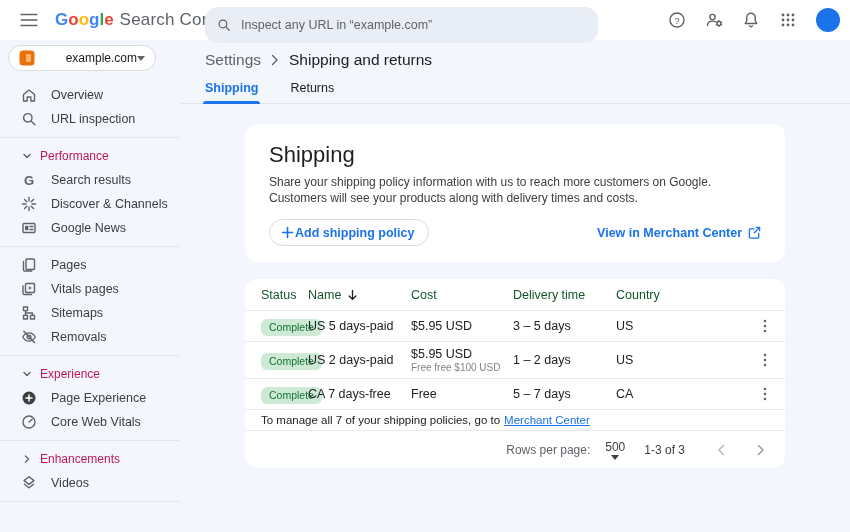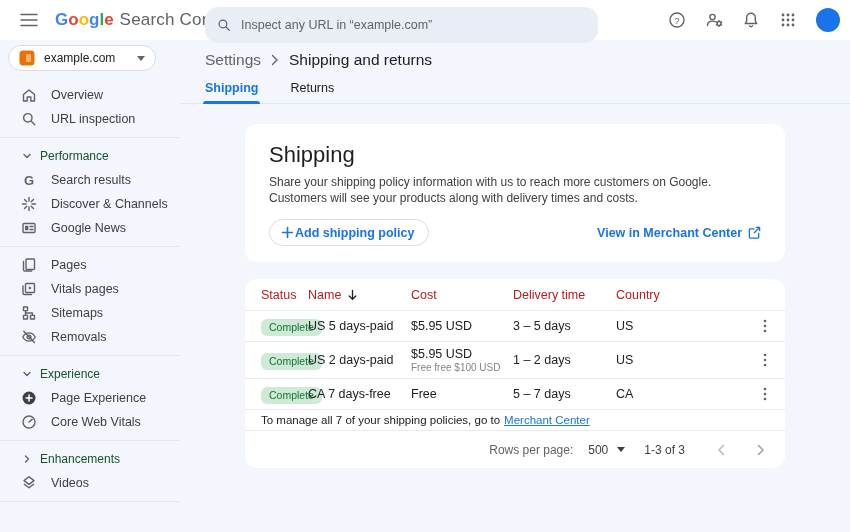--- a/index.html
+++ b/index.html
@@ -14,27 +14,27 @@
   .logo .app-name { color:#5f6368; margin-left:6px; font-size:17px; letter-spacing:0.2px; }
   .search-pill { position:absolute; left:205px; top:7px; width:393px; height:36px; background:#e9eef6; border-radius:13px; display:flex; align-items:center; padding:0 12px; }
   .search-pill input { border:none; outline:none; background:transparent; font-family:"Liberation Sans",sans-serif; font-size:12.5px; color:#5f6368; margin-left:10px; width:330px; }
   .search-pill input::placeholder { color:#5f6368; }
   .topbar-right { position:absolute; right:10px; top:0; height:40px; display:flex; align-items:center; gap:11px; }
   .tb-icon { width:26px; height:26px; display:flex; align-items:center; justify-content:center; cursor:pointer; border-radius:50%; }
   .avatar { width:24px; height:24px; border-radius:50%; background:#1a73e8; margin-left:4px; cursor:pointer; }
 
   
   .sidebar { position:absolute; top:40px; left:0; width:180px; bottom:0; overflow:hidden; }
-  .property { margin:5px 0 0 8px; width:148px; height:26px; border:1px solid #dadce0; border-radius:14px; background:#fff; display:flex; align-items:center; padding:0 10px; cursor:pointer; }
+  .property { margin:5px 0 0 8px; width:148px; height:26px; border:1px solid #dadce0; border-radius:14px; background:#fff; display:flex; align-items:center; padding:0 10px; cursor:pointer;text-align:right; }
   .property .plabel { font-size:12px; color:#202124; margin-left:9px; flex:1; }
   .nav { margin-top:12px; }
   .nav-item { height:24px; display:flex; align-items:center; padding-left:21px; cursor:pointer; }
   .nav-item .nlabel { margin-left:14px; font-size:12.5px; color:#3c4043; }
   .nav-sec { height:24px; display:flex; align-items:center; padding-left:23px; cursor:pointer; }
-  .nav-sec .slabel { margin-left:9px; font-size:12px; color:#14532d; }
+  .nav-sec .slabel { margin-left:9px; font-size:12px; color:#be185d; }
   .sb-div { border-top:1px solid #e3e6ec; margin:6px 0; }
 
   
   .main { position:absolute; top:40px; left:180px; right:0; bottom:0; }
   .breadcrumb { padding:11px 0 0 25px; display:flex; align-items:center; font-size:15.5px; }
   .bc-parent { color:#5f6368; cursor:pointer; }
   .bc-sep { color:#5f6368; margin:0 10px; font-size:13px; }
   .bc-current { color:#202124; }
   .tabs { margin-top:9px; height:26px; display:flex; border-bottom:1px solid #e2e6ee; padding-left:25px; }
   .tab { font-size:12.5px; margin-right:32px; position:relative; cursor:pointer; padding-top:3px; }
@@ -46,38 +46,38 @@
   .card { background:#fff; border-radius:12px; }
   .ship-card { padding:18px 24px 16px 24px; }
   .ship-title { font-size:22px; color:#1f1f1f; }
   .ship-desc { margin-top:7px; font-size:12px; color:#3c4043; line-height:15.5px; }
   .ship-actions { margin-top:13px; display:flex; align-items:center; justify-content:space-between; }
   .add-btn { display:inline-flex; align-items:center; gap:1px; height:27px; padding:0 14px 0 11px; border:1px solid #dadce0; border-radius:15px; background:#fff; color:#1a73e8; font-size:12.5px; font-weight:bold; cursor:pointer; }
   .mc-link { display:inline-flex; align-items:center; gap:6px; color:#1a73e8; font-size:12.5px; font-weight:bold; cursor:pointer; }
 
   .table-card { margin-top:17px; overflow:hidden; }
   .t-row { display:flex; align-items:center; border-bottom:1px solid #e8eaed; }
-  .t-head { height:32px; font-size:12.5px; color:#b91c1c; }
+  .t-head { height:32px; font-size:12.5px; color:#14532d; }
   .c-status { width:63px; padding-left:16px; flex:none; }
   .c-name { width:103px; flex:none; display:flex; align-items:center; gap:6px; }
   .c-cost { width:102px; flex:none; }
   .c-del { width:103px; flex:none; }
   .c-country { flex:1; }
   .c-dots { width:40px; flex:none; display:flex; justify-content:center; }
   .t-data { font-size:12.5px; color:#202124; }
   .row-1,.row-3 { height:31px; }
   .row-2 { height:37px; }
   .badge { display:inline-block; background:#ceead6; color:#137333; font-size:10.5px; padding:2px 8px 3px 8px; border-radius:6px; }
   .cost-note { font-size:10px; color:#80868b; margin-top:1px; }
   .dots-btn { cursor:pointer; display:flex; }
   .hint-row { height:21px; display:flex; align-items:center; padding-left:16px; font-size:11.5px; color:#202124; border-bottom:1px solid #e8eaed; }
   .hint-row a { color:#1a73e8; text-decoration:underline; margin-left:4px; cursor:pointer; }
   .pag-row { height:37px; display:flex; align-items:center; justify-content:flex-end; font-size:12px; color:#3c4043; padding-right:14px; }
   .rpp-label { color:#5f6368; }
-  .rpp-select { display:flex; align-items:center; gap:9px; margin-left:15px; cursor:pointer; color:#3c4043; }
+  .rpp-select { display:flex; align-items:center; gap:1px; margin-left:15px; cursor:pointer; color:#3c4043;flex-direction:column; }
   .pag-range { margin-left:19px; }
   .pag-nav { display:flex; align-items:center; gap:20px; margin-left:26px; }
   .pag-btn { width:20px; height:20px; display:flex; align-items:center; justify-content:center; cursor:pointer; }
 
   .ic { stroke:#5f6368; fill:none; stroke-width:1.4; stroke-linecap:round; stroke-linejoin:round; }
   .g-letter { font-size:13px; font-weight:bold; color:#5f6368; width:16px; text-align:center; }
   .caret { width:0; height:0; border-left:4px solid transparent; border-right:4px solid transparent; border-top:5px solid #5f6368; }
 </style>
 </head>
 <body>

